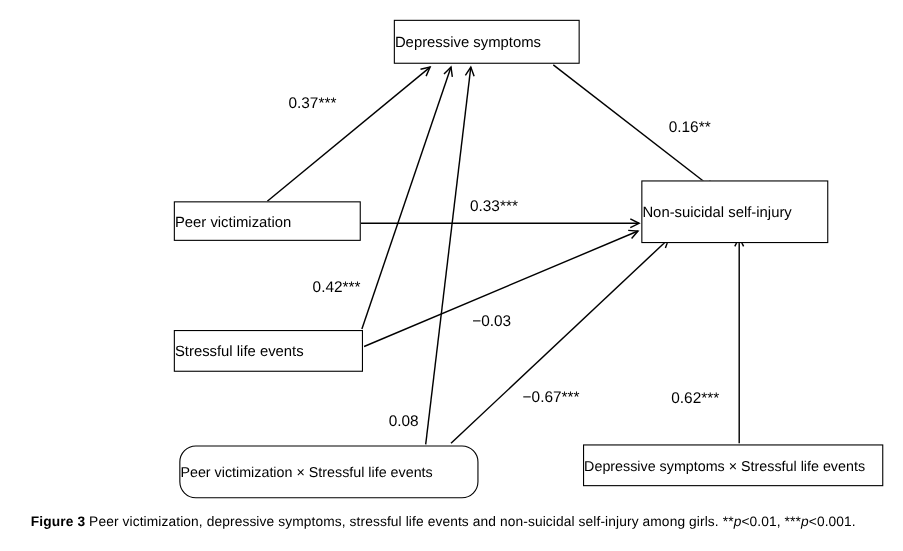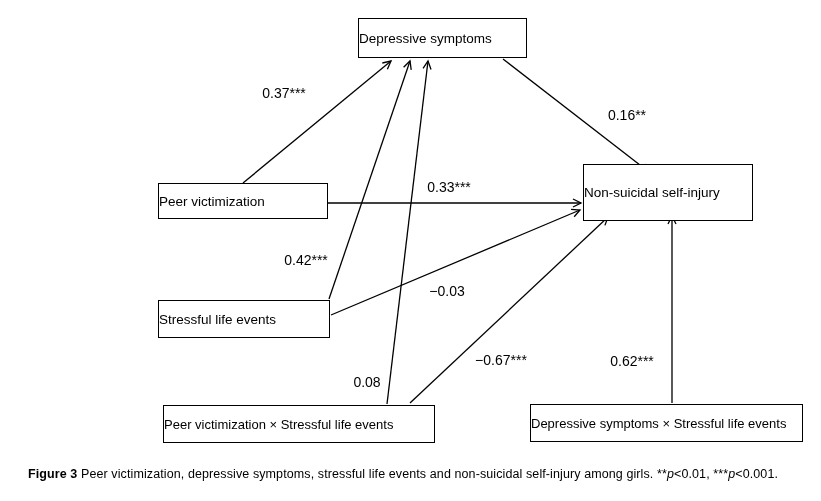--- a/index.html
+++ b/index.html
@@ -66,21 +66,21 @@
   </div>
 
   <div class="node" style="left:158px;top:183px;width:170px;height:36px;">
     <span>Peer victimization</span>
   </div>
 
   <div class="node" style="left:158px;top:300px;width:172px;height:38px;">
     <span>Stressful life events</span>
   </div>
 
-  <div class="node wide" style="left:163px;top:405px;width:272px;height:38px;">
+  <div class="node wide" style="left:163px;top:405px;width:272px;height:48px;border-radius:15px;">
     <span>Peer victimization × Stressful life events</span>
   </div>
 
   <div class="node" style="left:583px;top:164px;width:170px;height:57px;">
     <span>Non-suicidal self-injury</span>
   </div>
 
   <div class="node wide" style="left:530px;top:404px;width:273px;height:38px;">
     <span>Depressive symptoms × Stressful life events</span>
   </div>

